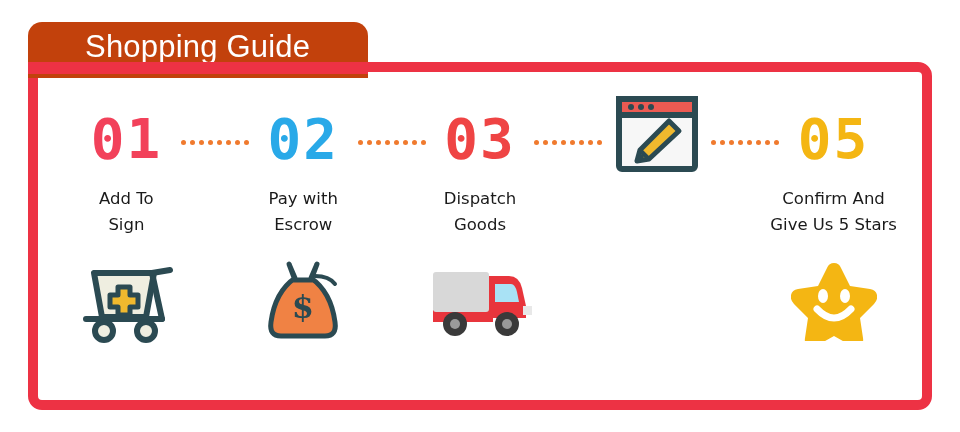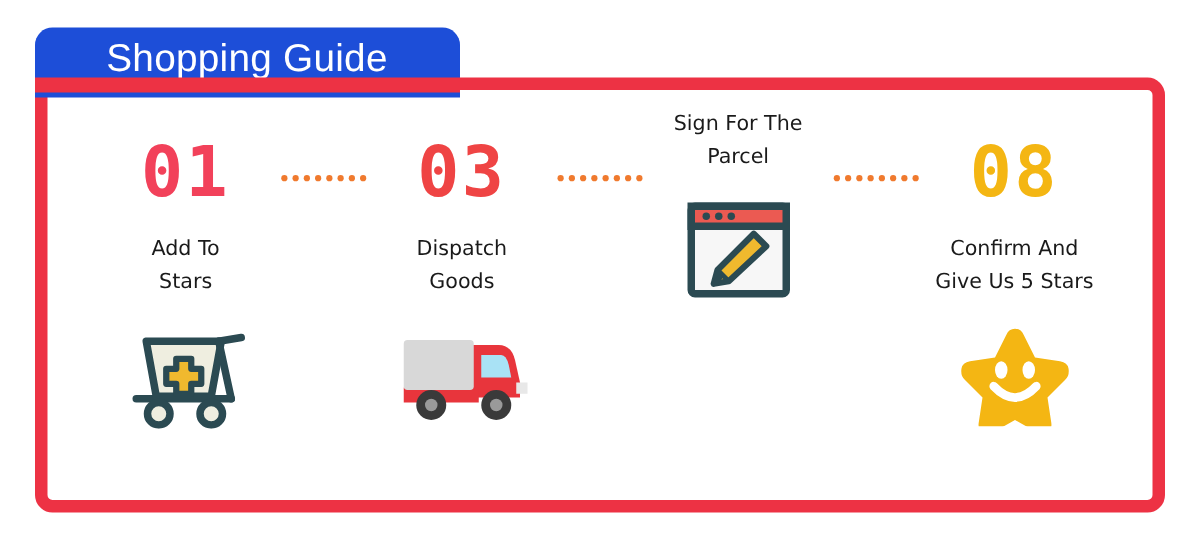--- a/index.html
+++ b/index.html
@@ -28,21 +28,21 @@
     background: #ffffff;
   }
 
   
   #title-tab {
     position: absolute;
     left: 28px;
     top: 22px;
     width: 340px;
     height: 56px;
-    background: #1d4ed8;
+    background: #c2410c;
     border-radius: 14px 14px 0 0;
     z-index: 3;
   }
   #title-tab-text {
     position: absolute;
     left: 57px;
     top: 7px;
     font-size: 31px;
     color: #ffffff;
     letter-spacing: 0.2px;
@@ -150,34 +150,56 @@
       <i style="background: rgb(240, 122, 46);"></i>
         <i style="background: rgb(240, 122, 46);"></i>
         <i style="background: rgb(240, 122, 46);"></i>
         <i style="background: rgb(240, 122, 46);"></i>
         <i style="background: rgb(240, 122, 46);"></i>
         <i style="background: rgb(240, 122, 46);"></i>
         <i style="background: rgb(240, 122, 46);"></i>
         <i style="background: rgb(240, 122, 46);"></i>
     </div>
     <div class="step-caption">Add To
-Stars</div>
+Sign</div>
     <div class="step-icon">
       <svg width="96" height="86" viewBox="0 0 96 86">
         <path d="M8 62 L84 62" stroke="#2b4a52" stroke-width="6" stroke-linecap="round" fill="none"></path>
         <path d="M16 16 L76 16 L68 60 L24 60 Z" fill="#efeee0" stroke="#2b4a52" stroke-width="6" stroke-linejoin="round"></path>
         <path d="M74 16 L84 62" stroke="#2b4a52" stroke-width="6" stroke-linecap="round" fill="none"></path>
         <path d="M74 16 L92 13" stroke="#2b4a52" stroke-width="6" stroke-linecap="round" fill="none"></path>
         <path d="M40 30 H52 V38 H60 V50 H52 V58 H40 V50 H32 V38 H40 Z" fill="#f0b92e" stroke="#2b4a52" stroke-width="5" stroke-linejoin="round"></path>
         <circle cx="26" cy="74" r="9" fill="#efeee0" stroke="#2b4a52" stroke-width="6"></circle>
         <circle cx="68" cy="74" r="9" fill="#efeee0" stroke="#2b4a52" stroke-width="6"></circle>
       </svg>
     </div>
   </div>
 
+  <div class="step">
+    <div class="step-number" style="color: rgb(41, 169, 232);">02</div>
+    <div class="connector">
+      <i style="background: rgb(240, 122, 46);"></i>
+        <i style="background: rgb(240, 122, 46);"></i>
+        <i style="background: rgb(240, 122, 46);"></i>
+        <i style="background: rgb(240, 122, 46);"></i>
+        <i style="background: rgb(240, 122, 46);"></i>
+        <i style="background: rgb(240, 122, 46);"></i>
+        <i style="background: rgb(240, 122, 46);"></i>
+        <i style="background: rgb(240, 122, 46);"></i>
+    </div>
+    <div class="step-caption">Pay with
+Escrow</div>
+    <div class="step-icon">
+      <svg width="88" height="88" viewBox="0 0 88 88">
+        <path d="M30 8 L36 24 L52 24 L58 8 L52 22 Q72 36 76 66 Q78 80 66 80 L22 80 Q10 80 12 66 Q16 36 36 22 Z" fill="#f08244" stroke="#2b4a52" stroke-width="5" stroke-linejoin="round"></path>
+        <path d="M56 20 Q70 20 76 28" stroke="#2b4a52" stroke-width="4" fill="none" stroke-linecap="round"></path>
+        <text x="44" y="62" text-anchor="middle" font-family="DejaVu Serif, serif" font-size="32" font-weight="bold" fill="#2b4a52">$</text>
+      </svg>
+    </div>
+  </div>
 
   <div class="step">
     <div class="step-number" style="color: #ef4444;">03</div>
     <div class="connector">
       <i style="background: rgb(240, 122, 46);"></i>
         <i style="background: rgb(240, 122, 46);"></i>
         <i style="background: rgb(240, 122, 46);"></i>
         <i style="background: rgb(240, 122, 46);"></i>
         <i style="background: rgb(240, 122, 46);"></i>
         <i style="background: rgb(240, 122, 46);"></i>
@@ -205,38 +227,36 @@
     <div class="connector">
       <i style="background: rgb(240, 122, 46);"></i>
         <i style="background: rgb(240, 122, 46);"></i>
         <i style="background: rgb(240, 122, 46);"></i>
         <i style="background: rgb(240, 122, 46);"></i>
         <i style="background: rgb(240, 122, 46);"></i>
         <i style="background: rgb(240, 122, 46);"></i>
         <i style="background: rgb(240, 122, 46);"></i>
         <i style="background: rgb(240, 122, 46);"></i>
     </div>
-    <div class="step-caption">Sign For The
-Parcel</div>
     <div class="step-icon">
       <svg width="84" height="78" viewBox="0 0 84 78">
         <rect x="4" y="4" width="76" height="70" rx="3" fill="#f7f7f7" stroke="#2b4a52" stroke-width="6"></rect>
         <rect x="4" y="4" width="76" height="16" fill="#eb5a52" stroke="#2b4a52" stroke-width="6"></rect>
         <circle cx="16" cy="12" r="3" fill="#2b4a52"></circle>
         <circle cx="26" cy="12" r="3" fill="#2b4a52"></circle>
         <circle cx="36" cy="12" r="3" fill="#2b4a52"></circle>
         <path d="M54 26 L64 36 L34 64 L22 66 L25 55 Z" fill="#f0b92e" stroke="#2b4a52" stroke-width="5" stroke-linejoin="round"></path>
         <path d="M25 55 L34 64" stroke="#2b4a52" stroke-width="4"></path>
         <path d="M22 66 L27 61" stroke="#2b4a52" stroke-width="4" stroke-linecap="round"></path>
       </svg>
     </div>
   </div>
 
   <div class="step">
-    <div class="step-number" style="color: rgb(244, 182, 19);">08</div>
+    <div class="step-number" style="color: rgb(244, 182, 19);">05</div>
     <div class="step-caption">Confirm And
 Give Us 5 Stars</div>
     <div class="step-icon">
       <svg width="86" height="82" viewBox="0 0 86 82">
         <path d="M43 4 Q48 4 50 9 L59 27 L79 30 Q85 31 86 36 Q87 41 83 45 L69 59 L72 79 Q73 85 68 87 Q64 89 59 86 L43 77 L27 86 Q22 89 18 87 Q13 85 14 79 L17 59 L3 45 Q-1 41 0 36 Q1 31 7 30 L27 27 L36 9 Q38 4 43 4 Z" fill="#f4b613"></path>
         <ellipse cx="32" cy="37" rx="5" ry="7" fill="#ffffff"></ellipse>
         <ellipse cx="54" cy="37" rx="5" ry="7" fill="#ffffff"></ellipse>
         <path d="M26 50 Q43 68 60 50" stroke="#ffffff" stroke-width="7" fill="none" stroke-linecap="round"></path>
       </svg>
     </div>

